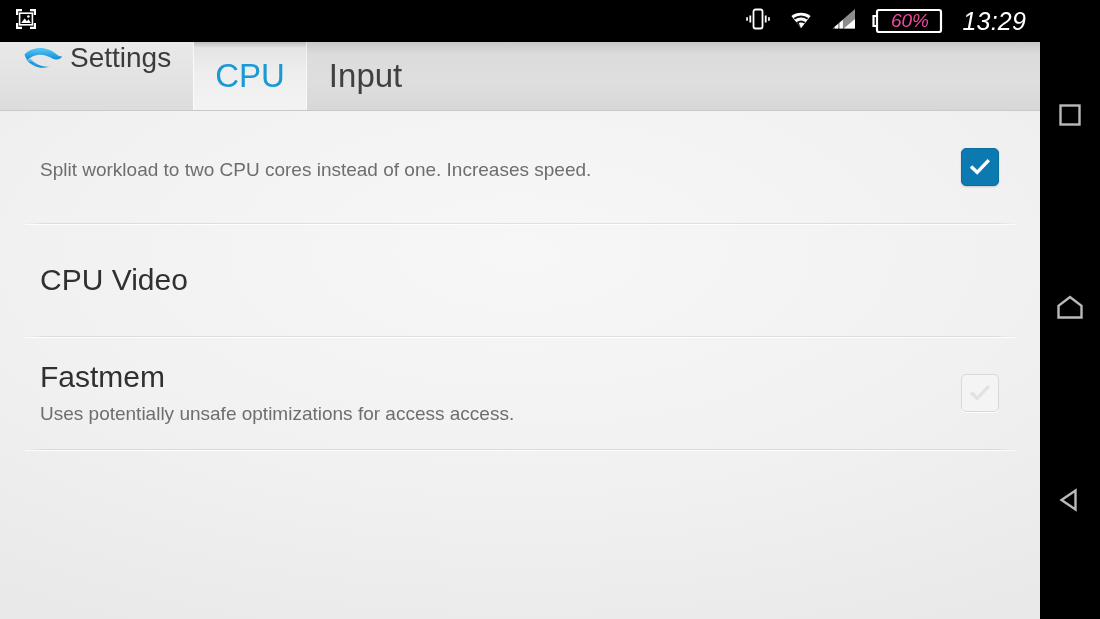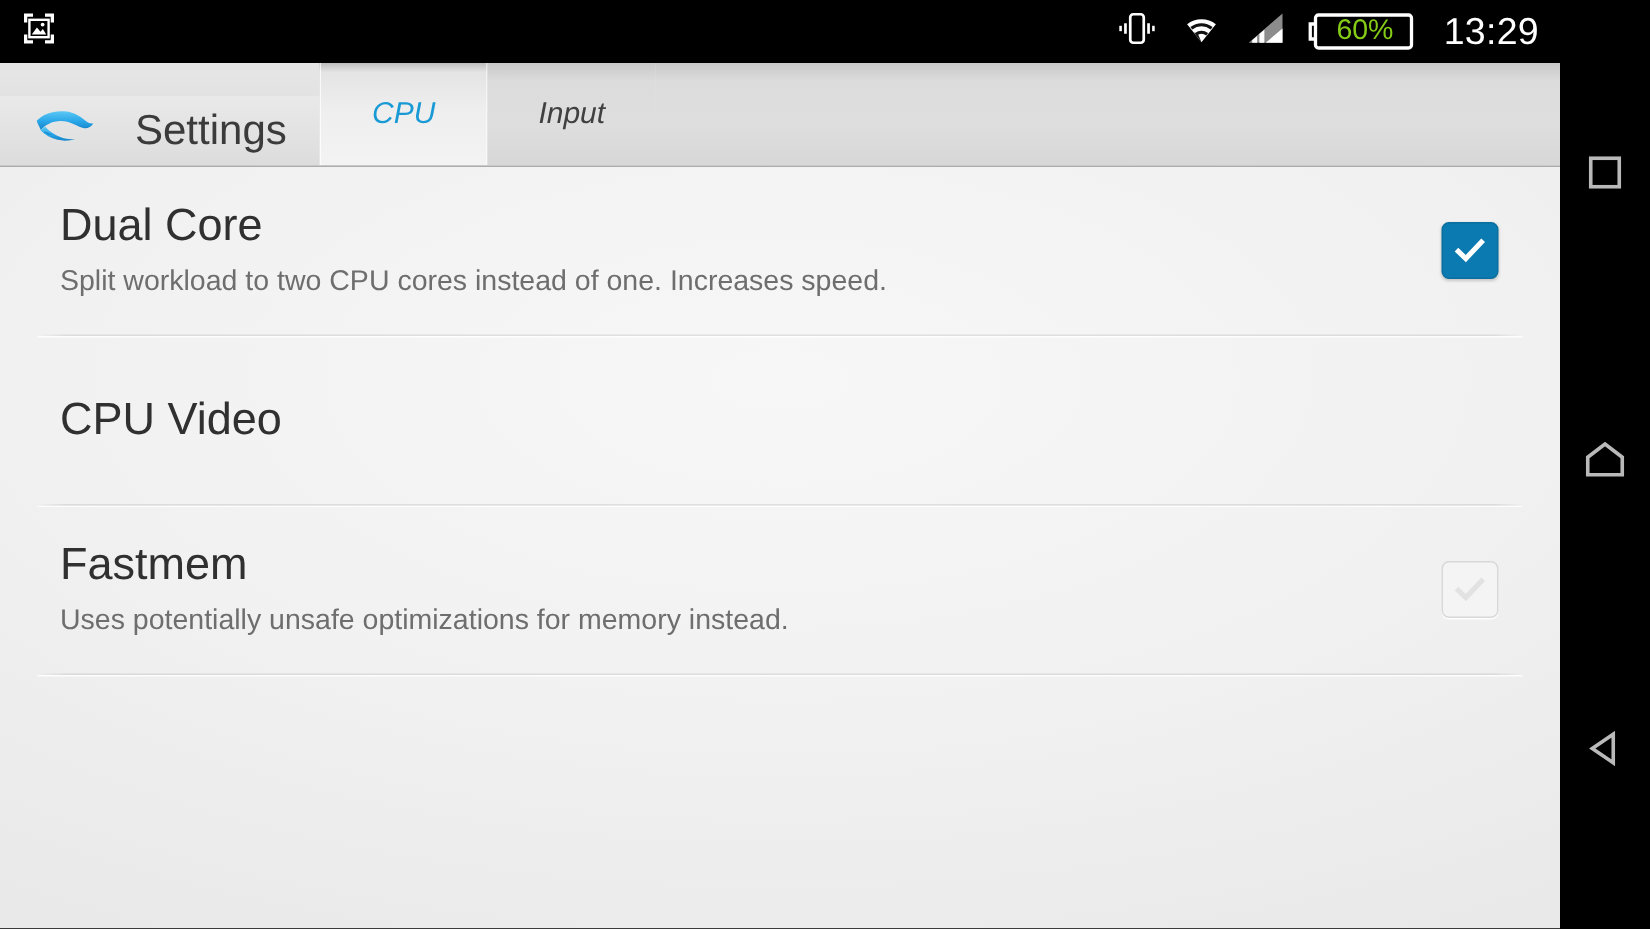--- a/index.html
+++ b/index.html
@@ -35,66 +35,64 @@
   }
   .sb-left { display: flex; align-items: center; gap: 10px; }
   .sb-spacer { flex: 1 1 auto; }
   .sb-right { display: flex; align-items: center; gap: 14px; }
   .sb-time {
     color: #ffffff;
     font-size: 25px;
     letter-spacing: 0.2px;
     font-family: "Liberation Sans", sans-serif;
     padding-left: 4px;
+    font-style: italic;
   }
 
   
   .tabbar {
     position: absolute;
     left: 0; top: 42px;
     width: 1040px;
     height: 69px;
     background: linear-gradient(to bottom, #e6e6e6 0%, #e0e0e0 55%, #d9d9d9 100%);
     display: flex;
     align-items: stretch;
     box-sizing: border-box;
     border-bottom: 1px solid #c9c9c9;
   }
   .tab-title {
     display: flex;
-    align-items: center;
-    gap: 24px;
+    gap: 4px;
     padding: 0 22px 0 20px;
     background: linear-gradient(to bottom, #e9e9e9 0%, #e2e2e2 60%, #dcdcdc 100%);
     box-sizing: border-box;
-    margin-top: 22px;
   }
   .tab-title-label {
     font-size: 28px;
     color: #3b3b3b;
     font-weight: 400;
     white-space: nowrap;
   }
   .tab {
     display: flex;
     align-items: center;
     justify-content: center;
     box-sizing: border-box;
     cursor: default;
     position: relative;
     min-width: 112px;
     padding: 0 22px;
     background: linear-gradient(to bottom, #c9c9c9 0%, #dcdcdc 18%, #dedede 60%, #d7d7d7 100%);
   }
   .tab + .tab { }
   .tab .tab-label {
-    font-size: 20px;
+    font-size: 33px;
     color: #404040;
     white-space: nowrap;
-    font-style: italic;
   }
   .tab.active {
     background: linear-gradient(to bottom, #bdbdbd 0%, #e4e4e4 9%, #eeeeee 45%, #f3f3f3 100%);
     box-shadow: inset 1px 0 0 rgba(255,255,255,0.75), inset -1px 0 0 rgba(255,255,255,0.5);
   }
   .tab.active .tab-label { color: #1a9ad4; }
 
   
   .content {
     position: absolute;
@@ -231,21 +229,21 @@
           <path d="M13.8 22.5 L25 13 L25 22.5 Z" fill="#ffffff"></path>
           <path d="M9.6 22.5 L12.9 22.5 L12.9 13.9 L9.6 16.7 Z" fill="#ffffff"></path>
           <path d="M4.8 22.5 L8.1 22.5 L8.1 18.0 L4.8 20.8 Z" fill="#ffffff"></path>
         </svg>
       </span>
       <span style="position:relative;display:inline-flex;align-items:center;">
         <svg width="72" height="30" viewBox="0 0 72 30">
           <rect x="5" y="4" width="64" height="22" rx="2" fill="none" stroke="#ffffff" stroke-width="2.2"></rect>
           <path d="M4 10 L1.5 10 L1.5 20 L4 20" fill="none" stroke="#ffffff" stroke-width="2.2"></path>
         </svg>
-        <span style="position:absolute;left:0;top:0;width:72px;height:30px;display:flex;align-items:center;justify-content:center;color:#84cc16;font-size:19px;padding-left:3px;box-sizing:border-box;">60%</span>
+        <span style="position:absolute;left:0;top:0;width:72px;height:30px;display:flex;align-items:center;justify-content:center;color:#ec4899;font-size:19px;padding-left:3px;box-sizing:border-box;font-style:italic;">60%</span>
       </span>
       <span class="sb-time">13:29</span>
     </div>
   </div>
 
   <div class="tabbar">
     <div class="tab-title">
       <span>
         <svg width="46" height="34" viewBox="0 0 46 34">
           <defs>
@@ -269,21 +267,20 @@
     <div class="tab">
       <span class="tab-label">Input</span>
     </div>
     <div class="tab" style="flex:1 1 auto;"></div>
   </div>
 
   <div class="content">
 
     <div class="row">
       <div class="row-text">
-        <div class="row-title">Dual Core</div>
         <div class="row-sub">Split workload to two CPU cores instead of one. Increases speed.</div>
       </div>
       <div class="cb-wrap">
         <div class="checkbox on">
           <svg width="24" height="24" viewBox="0 0 24 24">
             <path d="M4.2 12.6 L9.2 17.4 L19.6 6.4" fill="none" stroke="#ffffff" stroke-width="3.4" stroke-linecap="square"></path>
           </svg>
         </div>
       </div>
     </div>
@@ -293,21 +290,21 @@
       <div class="row-text">
         <div class="row-title">CPU Video</div>
       </div>
       <div class="cb-wrap"></div>
     </div>
     <div class="divider"></div>
 
     <div class="row">
       <div class="row-text">
         <div class="row-title">Fastmem</div>
-        <div class="row-sub">Uses potentially unsafe optimizations for memory instead.</div>
+        <div class="row-sub">Uses potentially unsafe optimizations for access access.</div>
       </div>
       <div class="cb-wrap">
         <div class="checkbox off">
           <svg width="24" height="24" viewBox="0 0 24 24">
             <path d="M4.2 12.6 L9.2 17.4 L19.6 6.4" fill="none" stroke="#e2e2e2" stroke-width="3.4" stroke-linecap="square"></path>
           </svg>
         </div>
       </div>
     </div>
     <div class="divider"></div>

